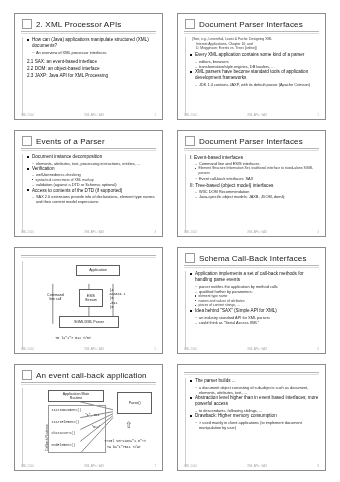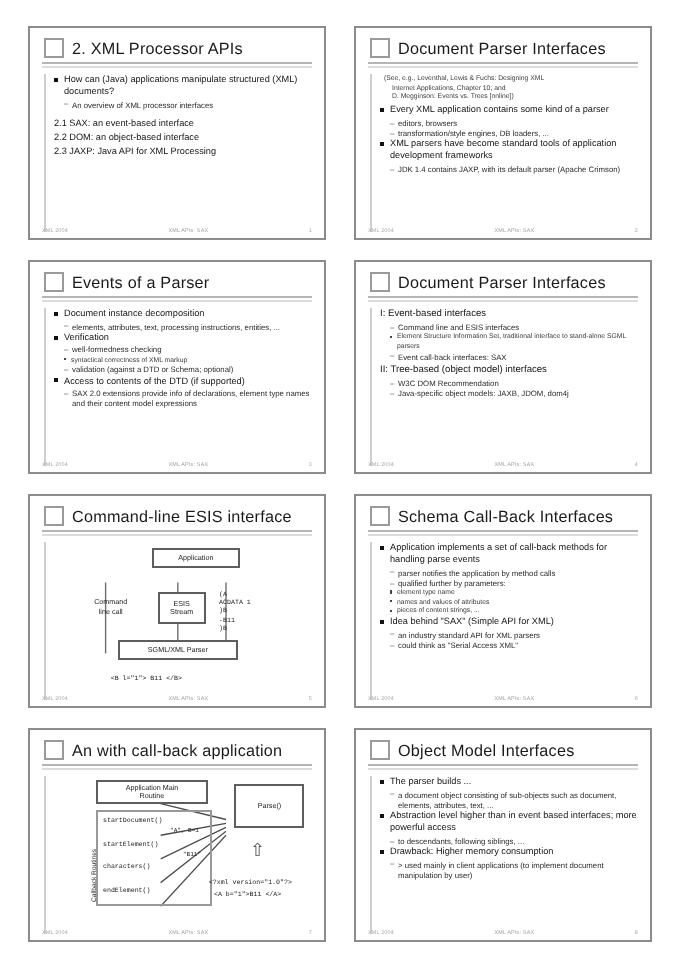--- a/index.html
+++ b/index.html
@@ -379,24 +379,20 @@
         <div class="footer">
           <span>XML 2004</span>
           <span class="mid">XML APIs: SAX</span>
           <span>4</span>
         </div>
       </div>
     </div>
 
     <div class="cell">
       <div class="slide">
-        <div class="title-row">
-          <div class="title-box"></div>
-          <div class="slide-title">Command-line ESIS interface</div>
-        </div>
         <div class="rule"></div>
         <div class="rule2"></div>
         <div class="body">
           <div class="diagram">
             <svg class="lines" viewBox="0 0 150 78" preserveAspectRatio="none">
               <line x1="30" y1="20" x2="30" y2="55" stroke="#6b6b6b" stroke-width="0.8"></line>
               <line x1="72" y1="20" x2="72" y2="55" stroke="#6b6b6b" stroke-width="0.8"></line>
               <line x1="100" y1="20" x2="100" y2="55" stroke="#6b6b6b" stroke-width="0.8"></line>
             </svg>
             <div class="dbox" style="left:38%;top:4%;width:34%;height:13%;">
@@ -460,21 +456,21 @@
           <span class="mid">XML APIs: SAX</span>
           <span>6</span>
         </div>
       </div>
     </div>
 
     <div class="cell">
       <div class="slide">
         <div class="title-row">
           <div class="title-box"></div>
-          <div class="slide-title">An with call-back application</div>
+          <div class="slide-title">An event call-back application</div>
         </div>
         <div class="rule"></div>
         <div class="rule2"></div>
         <div class="body">
           <div class="diagram">
             <svg class="lines" viewBox="0 0 150 80" preserveAspectRatio="none">
               <line x1="62" y1="14" x2="100" y2="22" stroke="#4a4a4a" stroke-width="0.7"></line>
               <line x1="62" y1="30" x2="100" y2="24" stroke="#4a4a4a" stroke-width="0.7"></line>
               <line x1="62" y1="42" x2="100" y2="26" stroke="#4a4a4a" stroke-width="0.7"></line>
               <line x1="62" y1="54" x2="100" y2="28" stroke="#4a4a4a" stroke-width="0.7"></line>
@@ -503,24 +499,20 @@
         <div class="footer">
           <span>XML 2004</span>
           <span class="mid">XML APIs: SAX</span>
           <span>7</span>
         </div>
       </div>
     </div>
 
     <div class="cell">
       <div class="slide">
-        <div class="title-row">
-          <div class="title-box"></div>
-          <div class="slide-title">Object Model Interfaces</div>
-        </div>
         <div class="rule"></div>
         <div class="rule2"></div>
         <div class="body">
           <ul class="lv1">
             <li class="b">The parser builds ...</li>
           </ul>
           <ul class="lv2">
             <li>a document object consisting of sub-objects such as document, elements, attributes, text, ...</li>
           </ul>
           <ul class="lv1">

